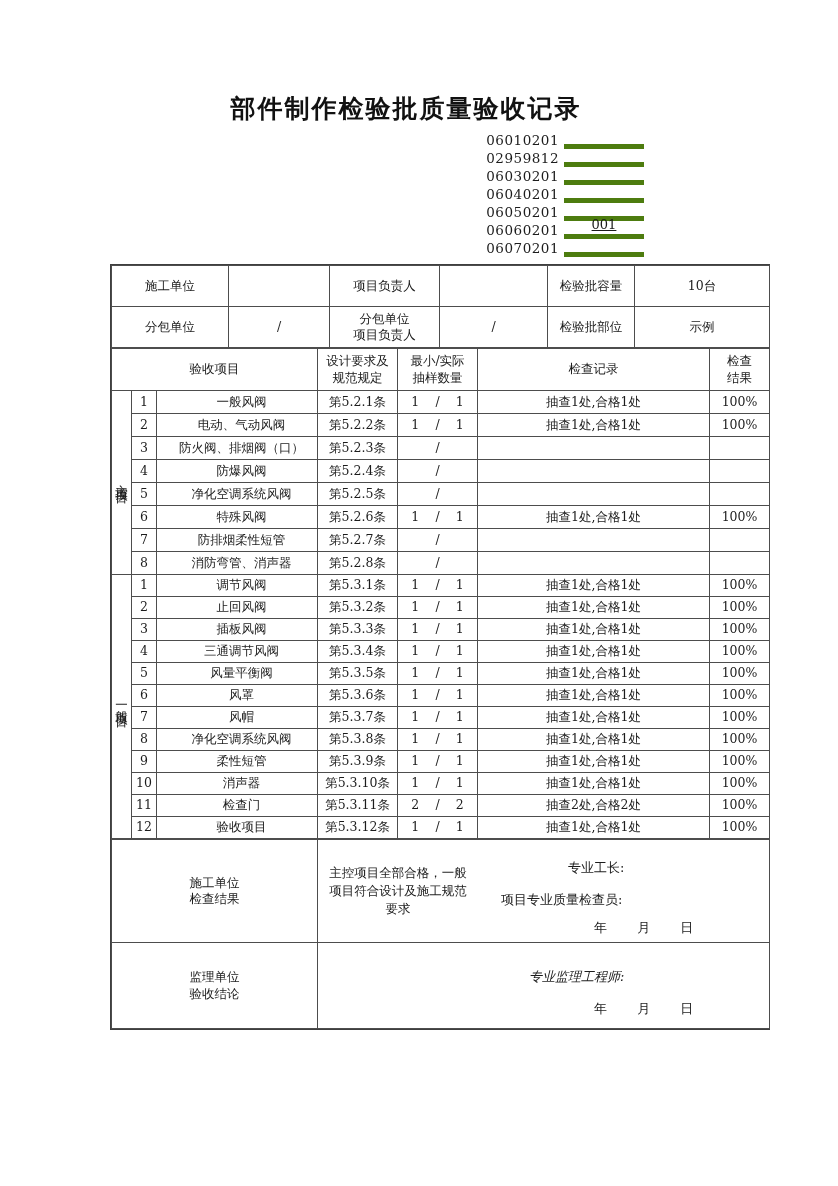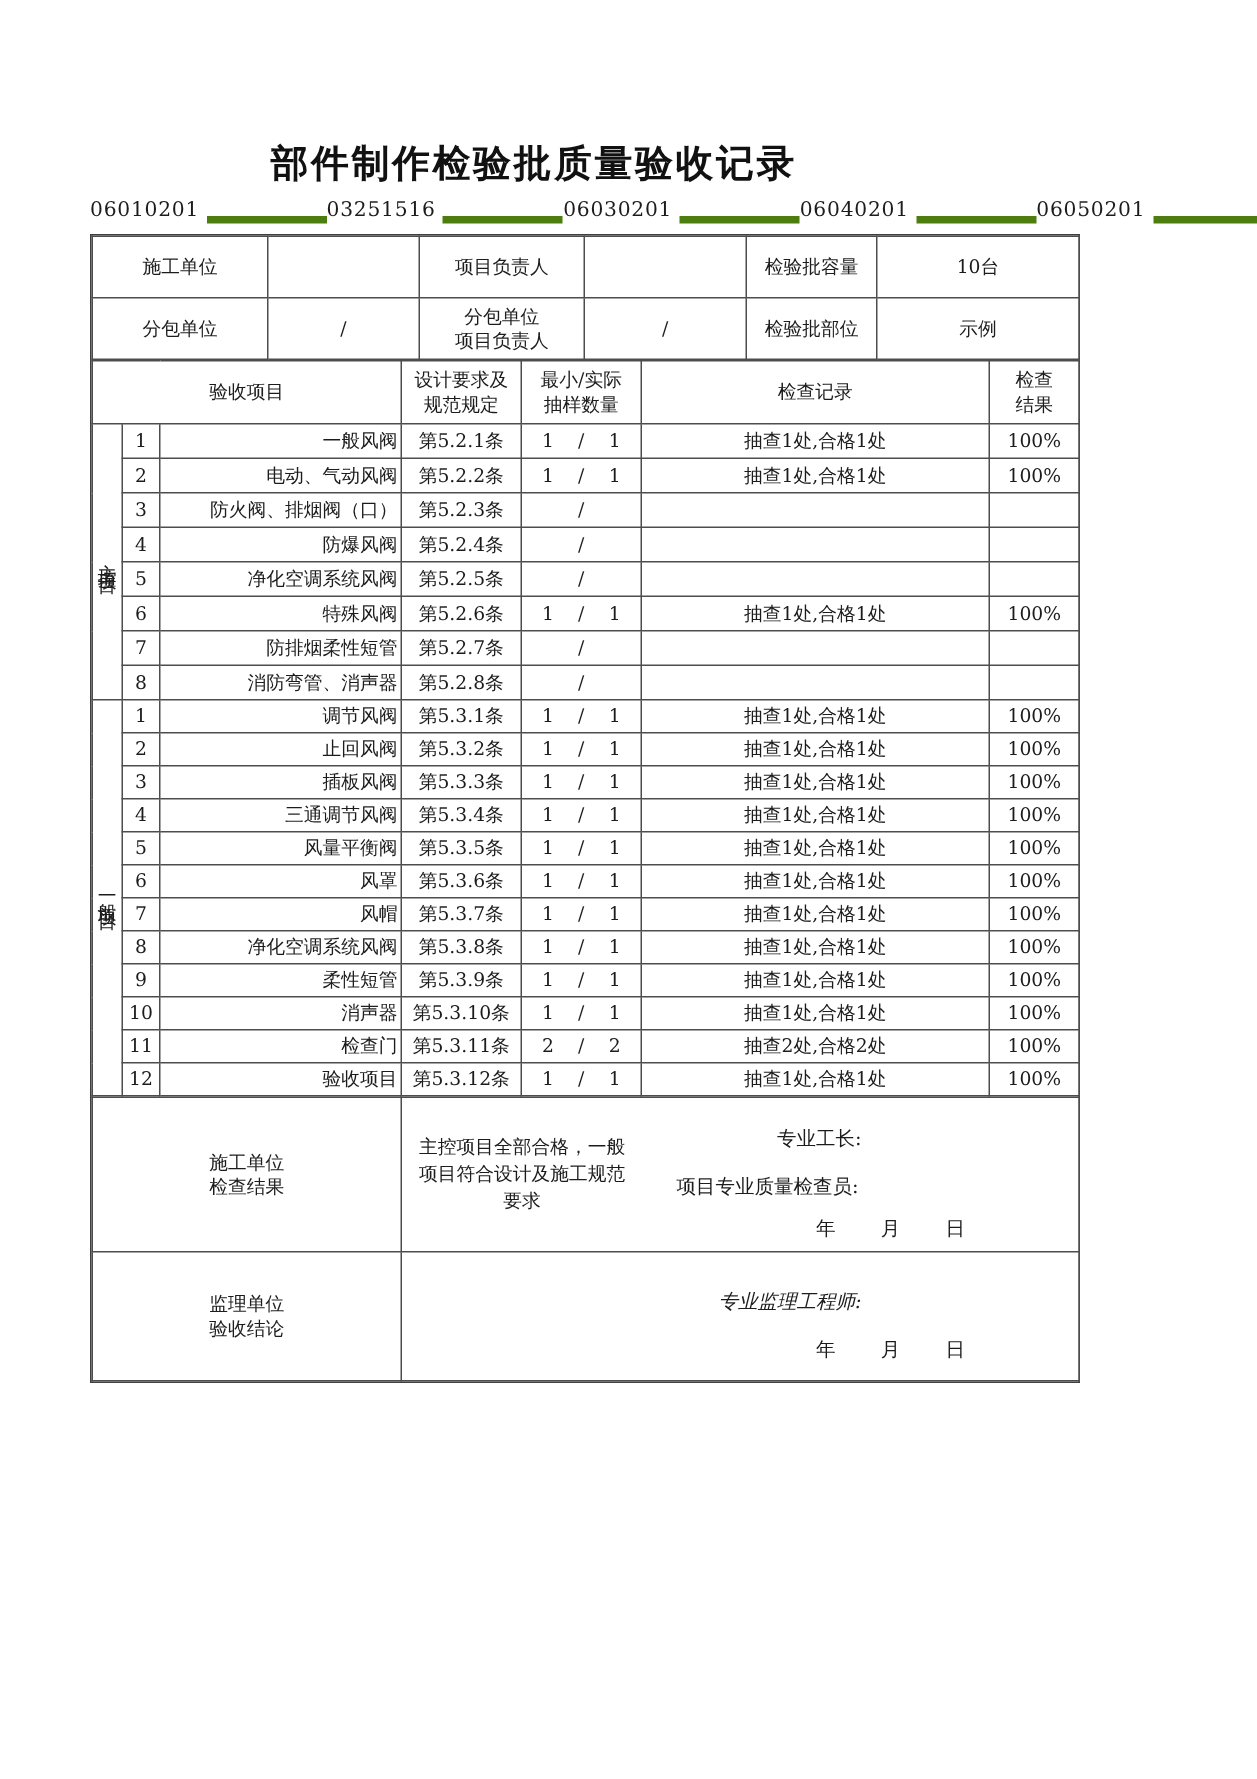--- a/index.html
+++ b/index.html
@@ -1,27 +1,27 @@
 <!DOCTYPE html>
 <html><head>
 <meta charset="utf-8">
 <style>
   html,body { margin:0; padding:0; }
   body {
     width:838px; height:1186px; background:#ffffff;
     font-family:"DejaVu Serif", serif; color:#1c1c1c;
     -webkit-font-smoothing:antialiased;
   }
-  .doc { margin-left:60px; width:592px; }
+  .doc { margin-left:110px; width:592px; }
   .title {
     text-align:center; font-size:25px; font-weight:bold; color:#111;
     font-family:"DejaVu Sans", sans-serif; letter-spacing:2px;
     padding-top:92px; margin:0 0 6px 0;
   }
-  .codes { display:flex; flex-direction:row; align-items:flex-end; padding-right:58px; margin-top:6px; }
+  .codes { display:flex; flex-direction:column; align-items:flex-end; padding-right:58px; margin-top:6px; }
   .code-row { display:flex; align-items:flex-end; height:18px; }
   .code-label { font-size:13.5px; letter-spacing:0.5px; line-height:17px; }
   .code-line {
     width:80px; border-bottom:5px solid #4d7c0f; margin-left:5px;
     text-align:center; font-size:13px; height:17px; line-height:16px;text-decoration:underline;
   }
   .tables-wrap { border:1px solid #3f3f3f; margin-top:7px; width:658px; }
   table { border-collapse:collapse; width:658px; table-layout:fixed; }
   td {
     border:1px solid #4d4d4d; font-size:12.5px; text-align:center;
@@ -30,21 +30,21 @@
   .ml { white-space:pre-line; line-height:1.3; }
   
   .r-info1 td { height:43px; }
   .r-info2 td { height:40px; }
   .r-info3 td { height:40px; }
   .r-info4 td { height:39px; }
   
   .r-head td { height:41px; }
   .r-main td { height:22px; }
   .r-gen td { height:21px; }
-  .c-name { text-align:right; padding-left:11px; }
+  .c-name { text-align:center; padding-left:11px; }
   .vtext {
     writing-mode:vertical-lr; text-orientation:upright;
     display:inline-block; letter-spacing:3px; font-size:12.5px; line-height:1.1;
   }
   .samp { display:flex; align-items:center; }
   .samp .s-min, .samp .s-act { flex:1; text-align:center; }
   .samp .s-sep { width:14px; text-align:center; }
   
   .r-bot1 td { height:102px; }
   .r-bot2 td { height:85px; }
@@ -65,21 +65,21 @@
 <div class="doc">
 
   <div class="title">部件制作检验批质量验收记录</div>
 
   <div class="codes">
     <div class="code-row">
       <span class="code-label">06010201</span>
       <span class="code-line"></span>
     </div>
     <div class="code-row">
-      <span class="code-label">03251516</span>
+      <span class="code-label">02959812</span>
       <span class="code-line"></span>
     </div>
     <div class="code-row">
       <span class="code-label">06030201</span>
       <span class="code-line"></span>
     </div>
     <div class="code-row">
       <span class="code-label">06040201</span>
       <span class="code-line"></span>
     </div>

